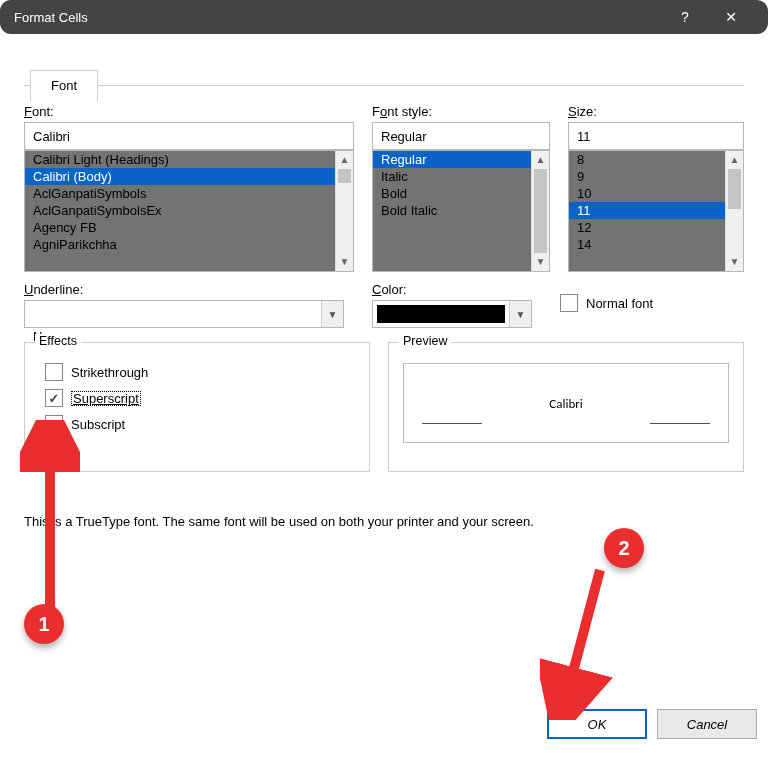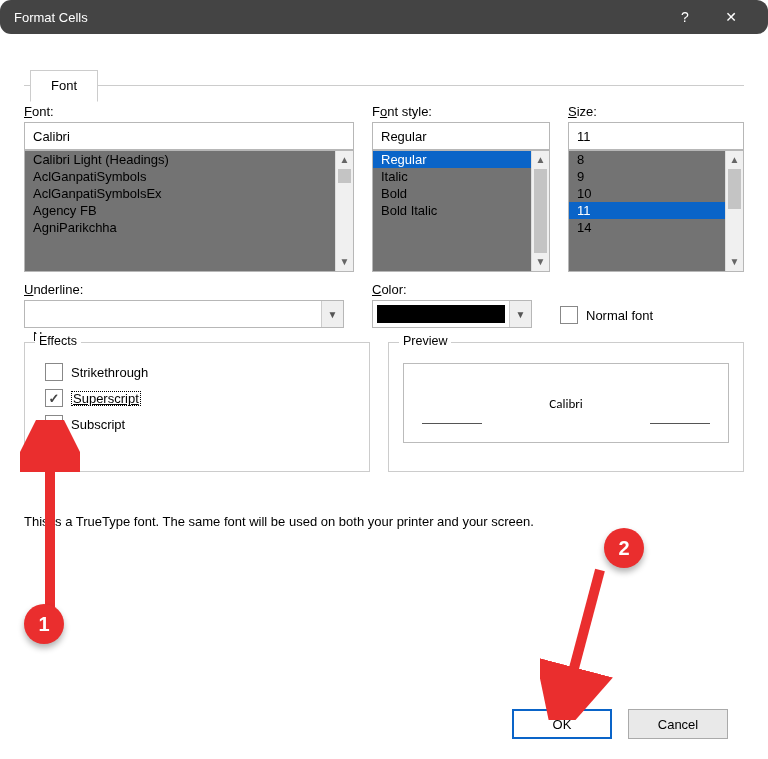--- a/index.html
+++ b/index.html
@@ -30,21 +30,21 @@
   .colorcombo .swatch { flex: 1; margin: 4px; background: #000; }
   .cb { display: flex; align-items: center; margin: 4px 0 8px 10px; }
   .cb .box { width: 18px; height: 18px; border: 1px solid #888; margin-right: 8px; display: flex; align-items: center; justify-content: center; color: #444; font-size: 13px; font-weight: bold; }
   .group { border: 1px solid #ccc; position: relative; padding: 16px 10px 6px 10px; }
   .group .legend { position: absolute; top: -9px; left: 10px; background: #fff; padding: 0 4px; font-size: 12.5px; }
   .previewbox { border: 1px solid #bbb; height: 80px; margin: 4px; display: flex; align-items: center; justify-content: center; position: relative; }
   .previewbox::before, .previewbox::after { content: ""; position: absolute; bottom: 18px; width: 60px; border-bottom: 1px solid #555; }
   .previewbox::before { left: 18px; }
   .previewbox::after { right: 18px; }
   .truetype { margin-top: 42px; }
-  .btnrow { position: absolute; right: 40px; bottom: 20px; display: flex; gap: 16px; }
+  .btnrow { position: absolute; right: 11px; bottom: 20px; display: flex; gap: 10px; font-style: italic; }
   .btn { width: 100px; height: 30px; border: 1px solid #aaa; background: #e9e9e9; display: flex; align-items: center; justify-content: center; }
   .btn.primary { border: 2px solid #0a64c8; background: #fff; }
   .focus-outline { outline: 1px dotted #000; outline-offset: -1px; padding: 0 2px; text-decoration: underline; }
   
   .anno-circle { position: absolute; width: 40px; height: 40px; border-radius: 50%; background: #ea2e2e; color: #fff; font-weight: 700; font-size: 20px; display: flex; align-items: center; justify-content: center; box-shadow: 0 4px 6px rgba(0,0,0,0.3); }
   .anno-arrow { position: absolute; pointer-events: none; }
 </style>
 </head>
 <body>
 
@@ -60,20 +60,21 @@
     <div class="tab">Font</div>
   </div>
 
   <div class="row">
     <div class="col" style="width:346px">
       <div class="lbl"><span class="ul">F</span>ont:</div>
       <input class="textbox" value="Calibri" style="">
       <div class="listbox" style="height:122px">
         <div class="items">
           <div class="li">Calibri Light (Headings)</div>
+          <div class="li sel">Calibri (Body)</div>
           <div class="li">AclGanpatiSymbols</div>
           <div class="li">AclGanpatiSymbolsEx</div>
           <div class="li">Agency FB</div>
           <div class="li">AgniParikchha</div>
         </div>
         <div class="vscroll">
           <div class="up">▲</div>
           <div class="thumb" style="top:18px;height:14px"></div>
           <div class="dn">▼</div>
         </div>
@@ -100,20 +101,21 @@
 
     <div class="col" style="width:176px">
       <div class="lbl"><span class="ul">S</span>ize:</div>
       <input class="textbox" value="11" style="">
       <div class="listbox" style="height:122px">
         <div class="items">
           <div class="li">8</div>
           <div class="li">9</div>
           <div class="li">10</div>
           <div class="li sel">11</div>
+          <div class="li">12</div>
           <div class="li">14</div>
         </div>
         <div class="vscroll">
           <div class="up">▲</div>
           <div class="thumb" style="top:18px;height:40px"></div>
           <div class="dn">▼</div>
         </div>
       </div>
     </div>
   </div>
@@ -126,21 +128,21 @@
         <div class="arrow">▼</div>
       </div>
     </div>
     <div class="col" style="width:160px; margin-left:10px">
       <div class="lbl"><span class="ul">C</span>olor:</div>
       <div class="combo colorcombo">
         <div class="swatch"></div>
         <div class="arrow">▼</div>
       </div>
     </div>
-    <div class="col" style="justify-content:flex-end; padding-bottom:4px; margin-left:10px">
+    <div class="col" style="justify-content:center; padding-bottom:4px; margin-left:10px">
       <div class="cb" style="margin:0">
         <div class="box"></div>
         <span><span class="ul">N</span>ormal font</span>
       </div>
     </div>
   </div>
 
   <div class="row" style="margin-top:14px">
     <div class="group" style="width:346px; height:130px">
       <div class="legend">Effects</div>

